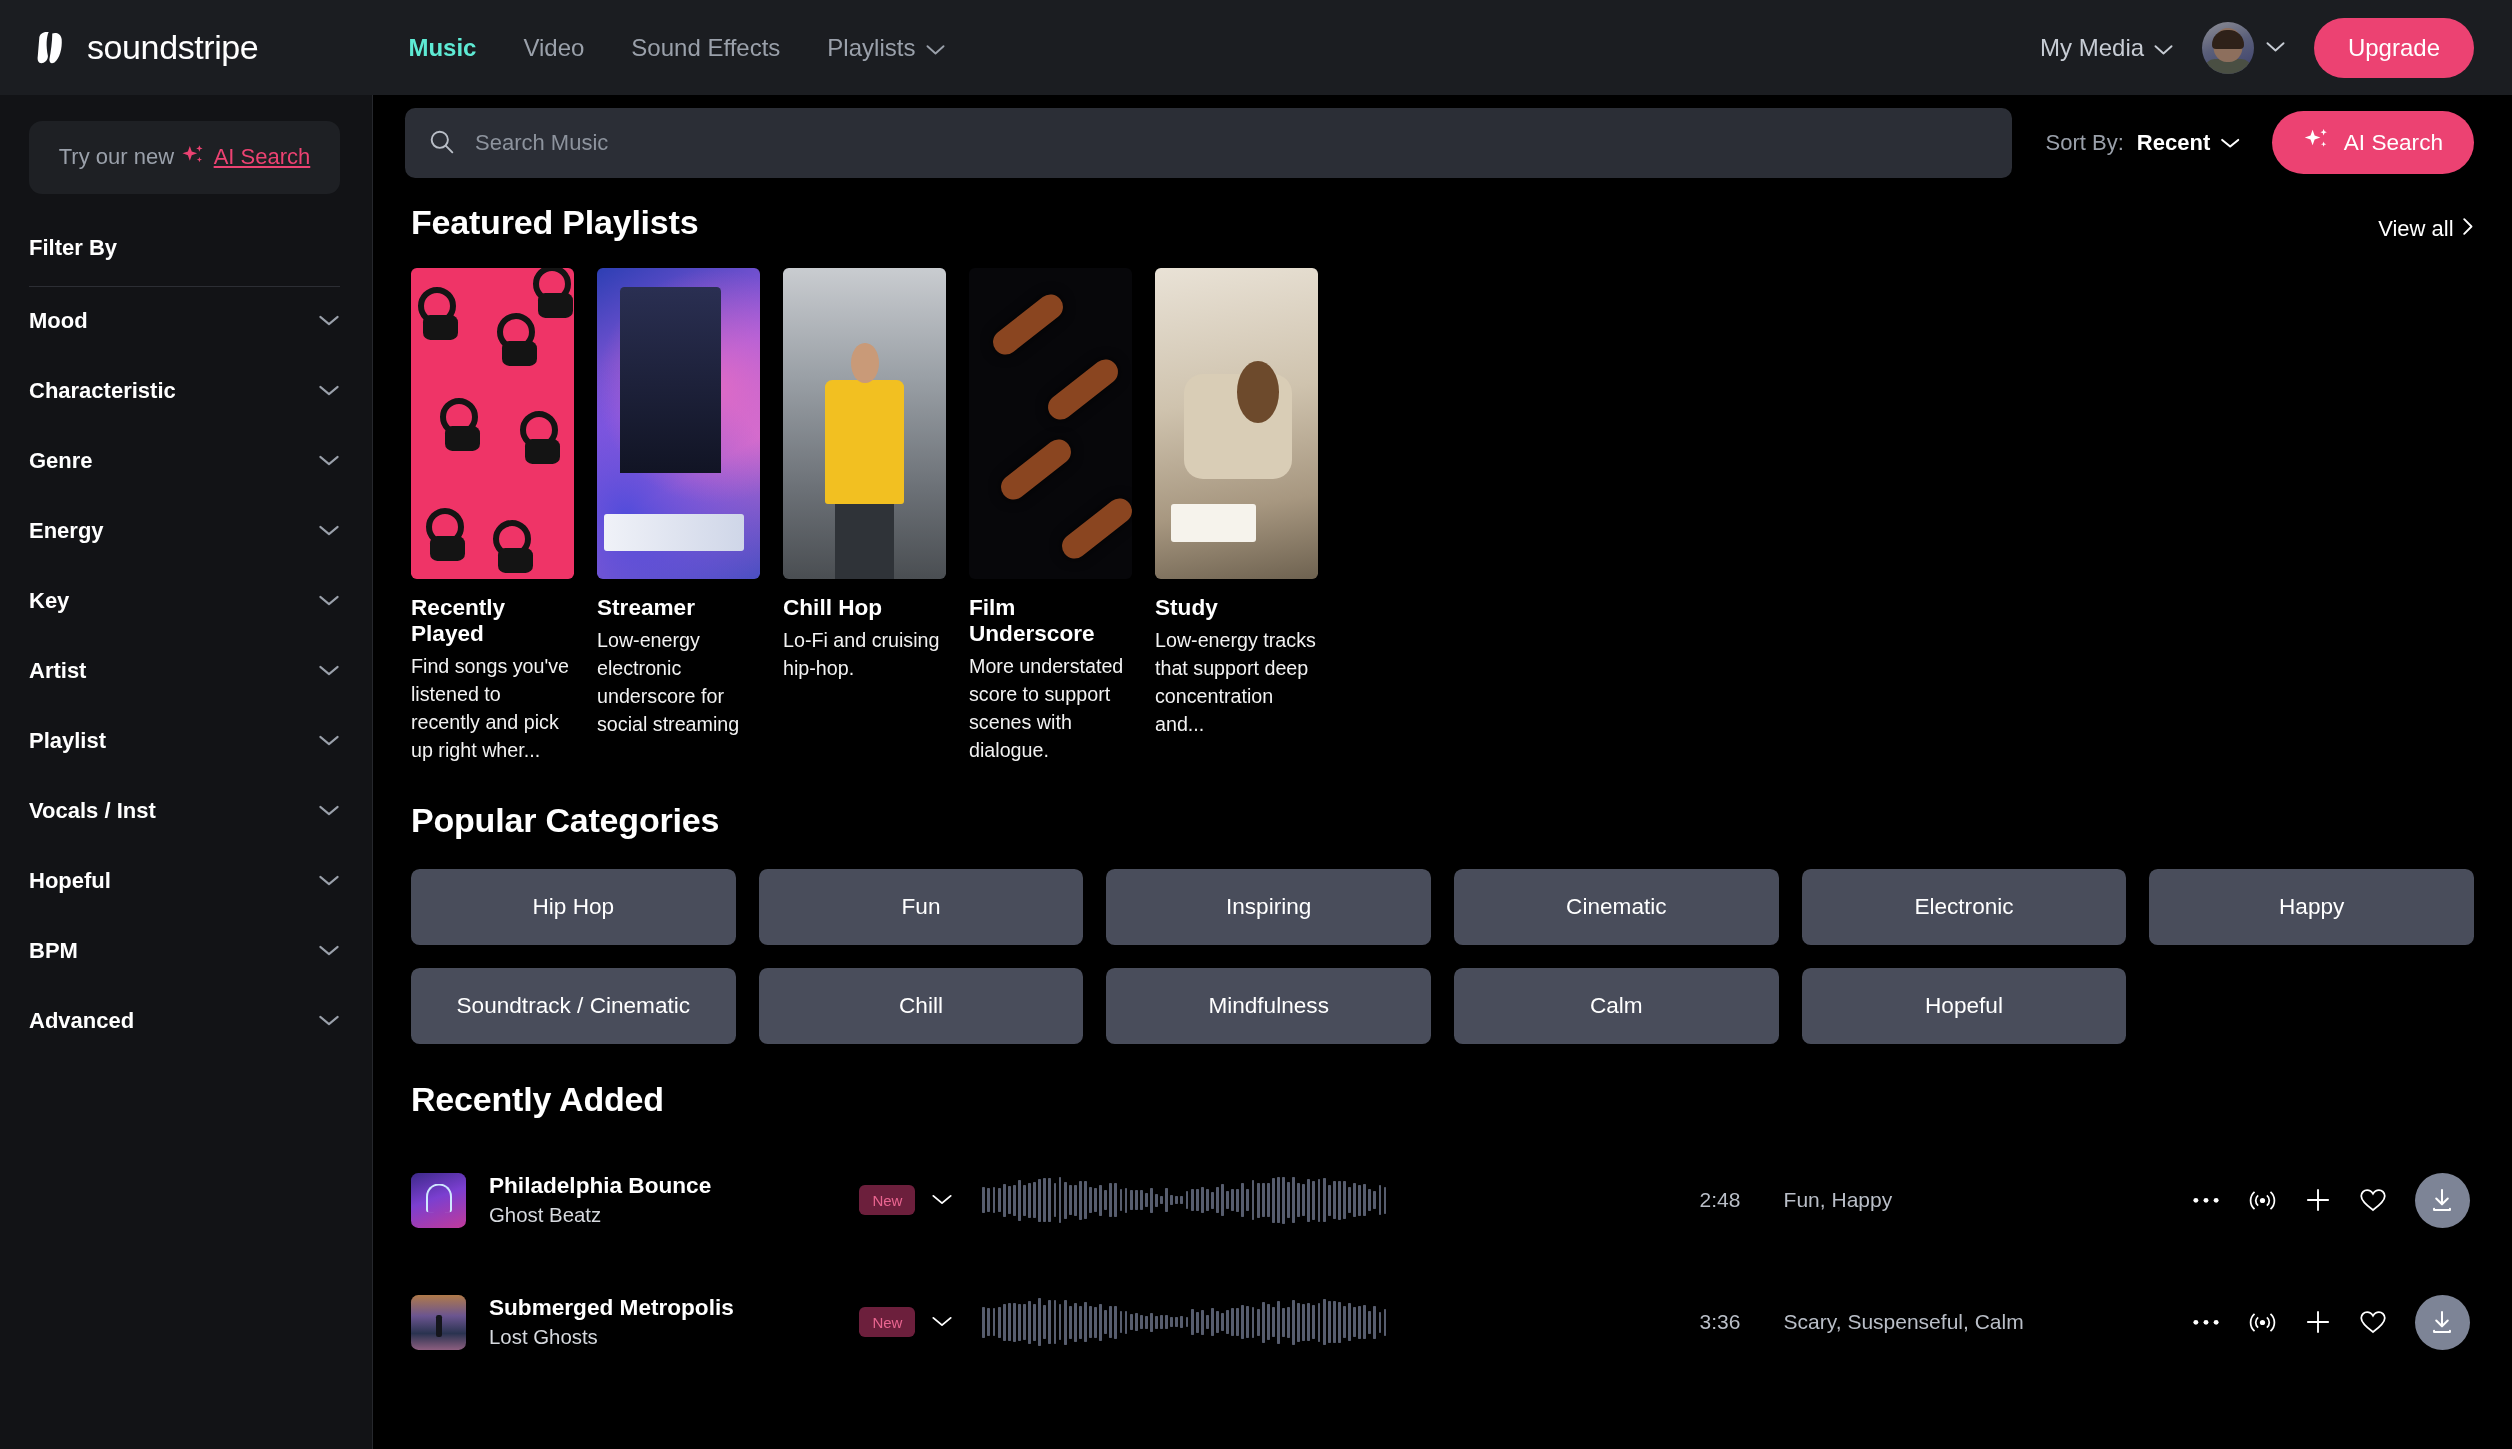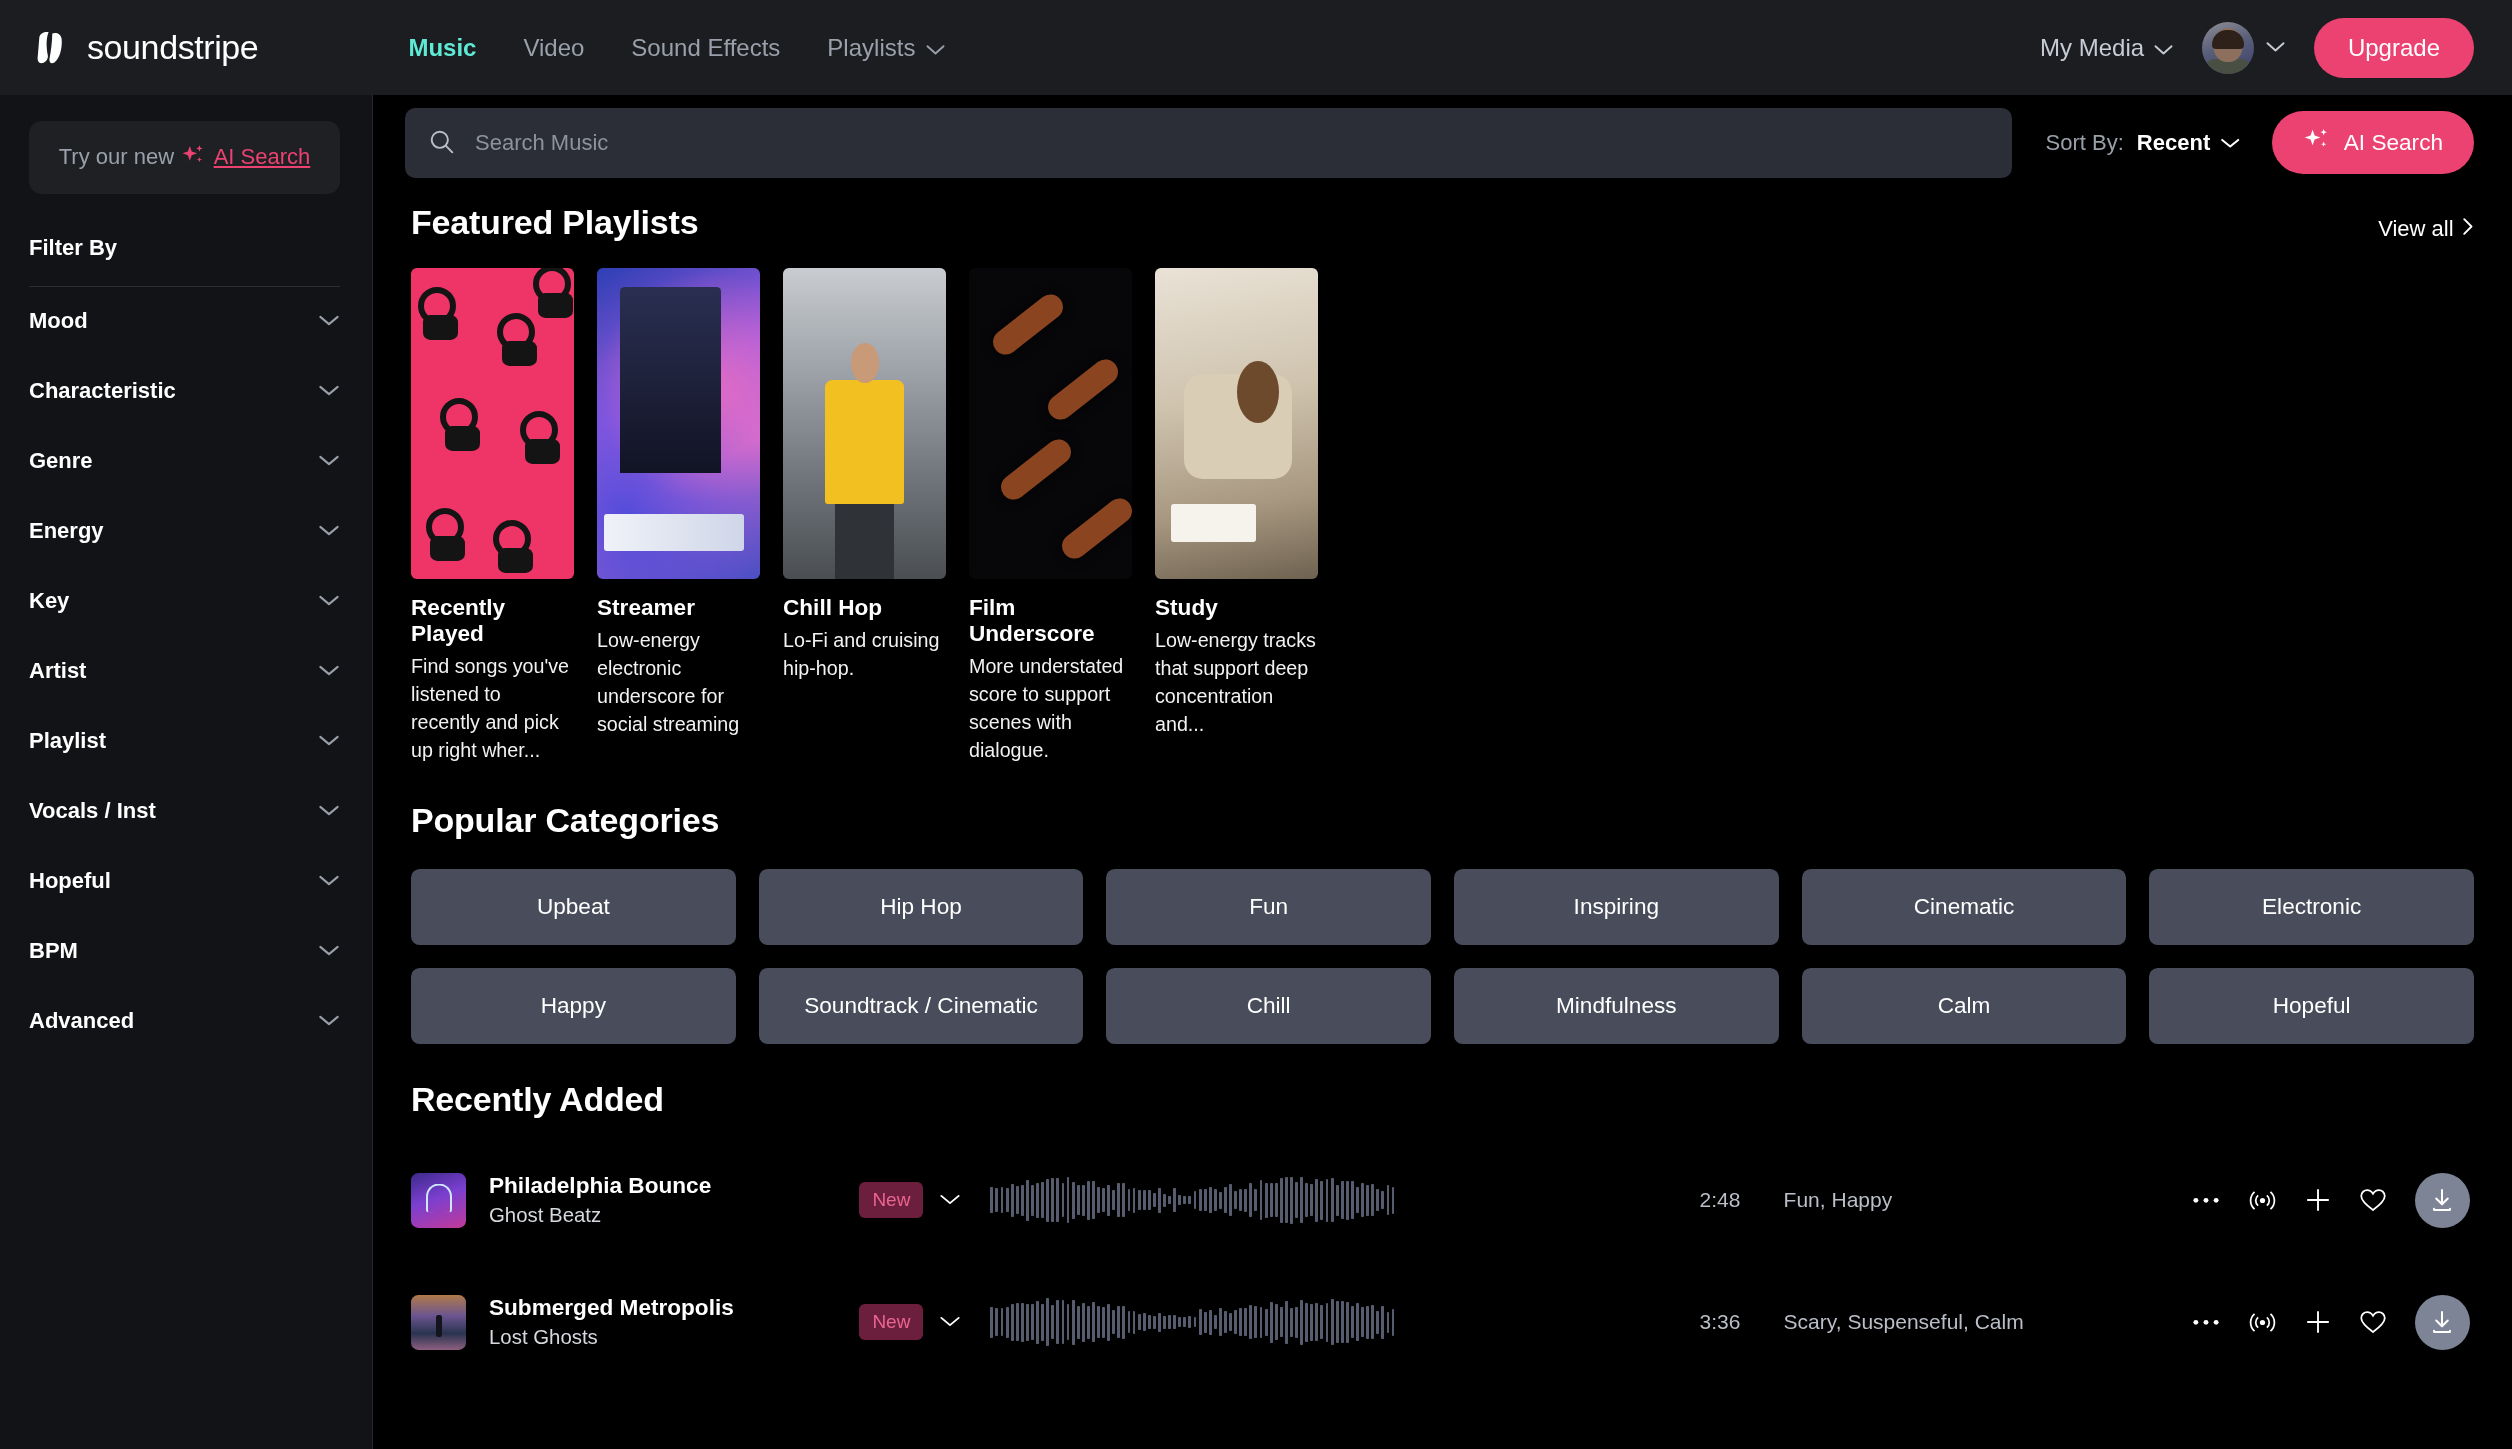--- a/index.html
+++ b/index.html
@@ -221,21 +221,21 @@
   }
   .thumb-sub { background:linear-gradient(180deg,#b07a4a 0%,#6b5590 38%,#2a3350 70%,#8d5f80 100%); }
   .thumb-sub .fig {
     position:absolute; left:46%; top:38%; width:5.8px; height:22px; background:#14151c; border-radius:2.2px;
   }
   .track-meta { margin-left: 23px; width: 350px; flex:0 0 350px; }
   .track-title { font-size:22.6px; font-weight:700; color:#fff; }
   .track-artist { font-size:20.4px; color:#d6d9de; margin-top:5.8px; }
   .badge-wrap { display:flex; align-items:center; gap:16px; flex:0 0 auto; margin-left: 20.4px; }
   .badge-new {
-    background:#6c1f3c; color:#ea6590; font-size:19px; border-radius:5.8px;
+    background:#6c1f3c; color:#ea6590; font-size:15px; border-radius:5.8px;
     padding: 6.6px 13px; cursor:pointer;
   }
   .badge-chev { color:#ffffff; cursor:pointer; }
   .waveform { flex:1 1 auto; height:55px; margin-left:29px; display:flex; align-items:center; gap:2.2px; cursor:pointer; min-width:0; overflow:hidden; }
   .wbar { width:2.9px; background:#575d6e; border-radius:0.7px; flex:0 0 2.9px; }
   .track-dur { width:109px; flex:0 0 109px; font-size:21px; color:#b9bec7; text-align:left; padding-left: 25px; }
   .track-tags { width:408px; flex:0 0 408px; font-size:21px; color:#b9bec7; }
   .track-actions { display:flex; align-items:center; gap:28px; margin-left:auto; padding-right:4.4px; }
   .act { cursor:pointer; color:#fff; display:flex; align-items:center; justify-content:center; }
   .dl-btn {
@@ -495,21 +495,20 @@
                 <span class="book"></span>
             </div>
             <div class="pl-name">Study</div>
             <div class="pl-desc">Low-energy tracks that support deep concentration and...</div>
           </div>
         </div>
 
         <div class="cat-section">
           <div class="section-title">Popular Categories</div>
           <div class="cat-grid">
-            <button class="cat-btn">Upbeat</button>
             <button class="cat-btn">Hip Hop</button>
             <button class="cat-btn">Fun</button>
             <button class="cat-btn">Inspiring</button>
             <button class="cat-btn">Cinematic</button>
             <button class="cat-btn">Electronic</button>
             <button class="cat-btn">Happy</button>
             <button class="cat-btn">Soundtrack / Cinematic</button>
             <button class="cat-btn">Chill</button>
             <button class="cat-btn">Mindfulness</button>
             <button class="cat-btn">Calm</button>

